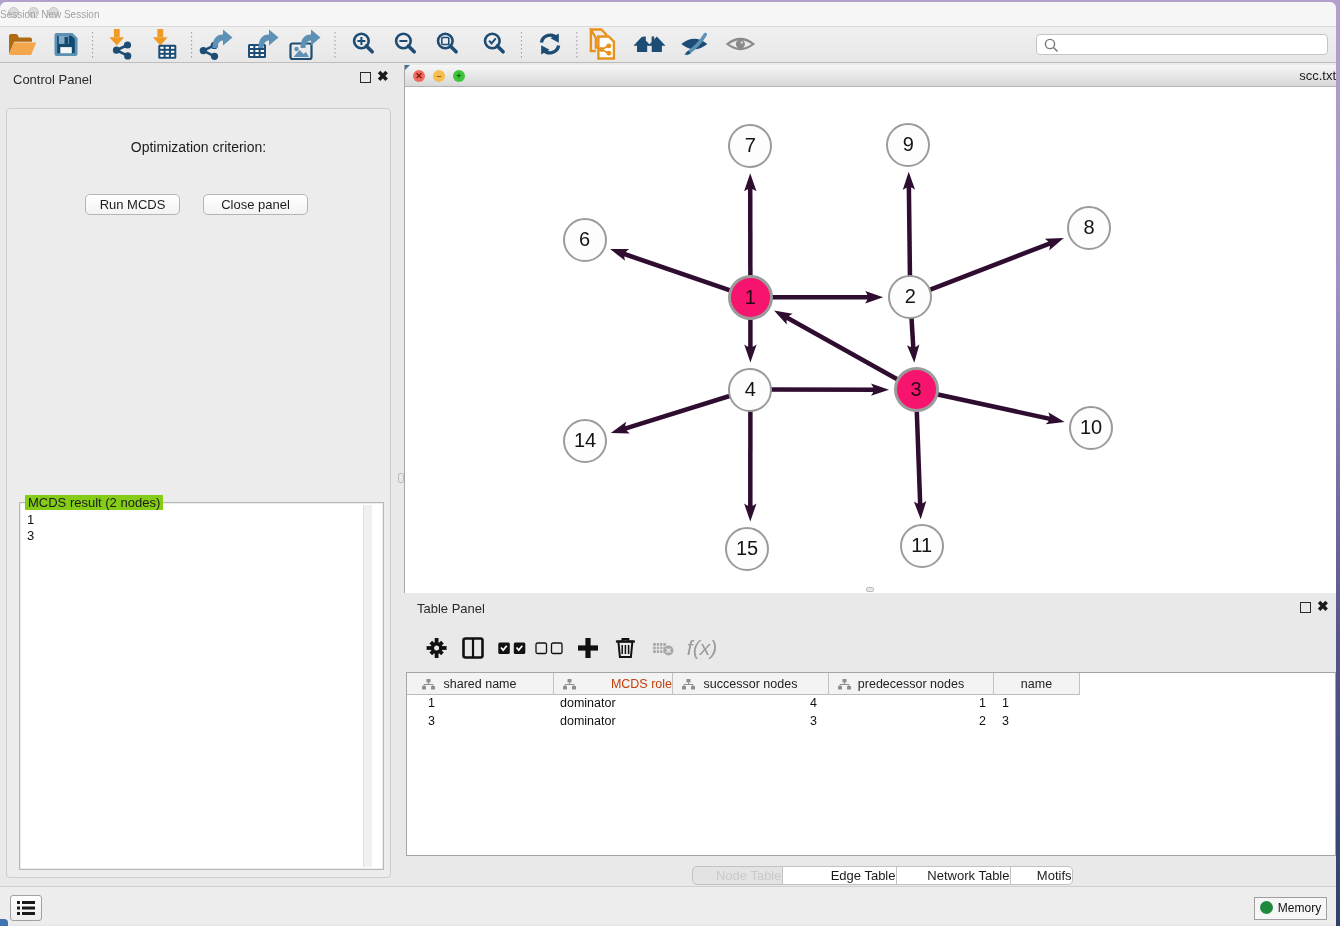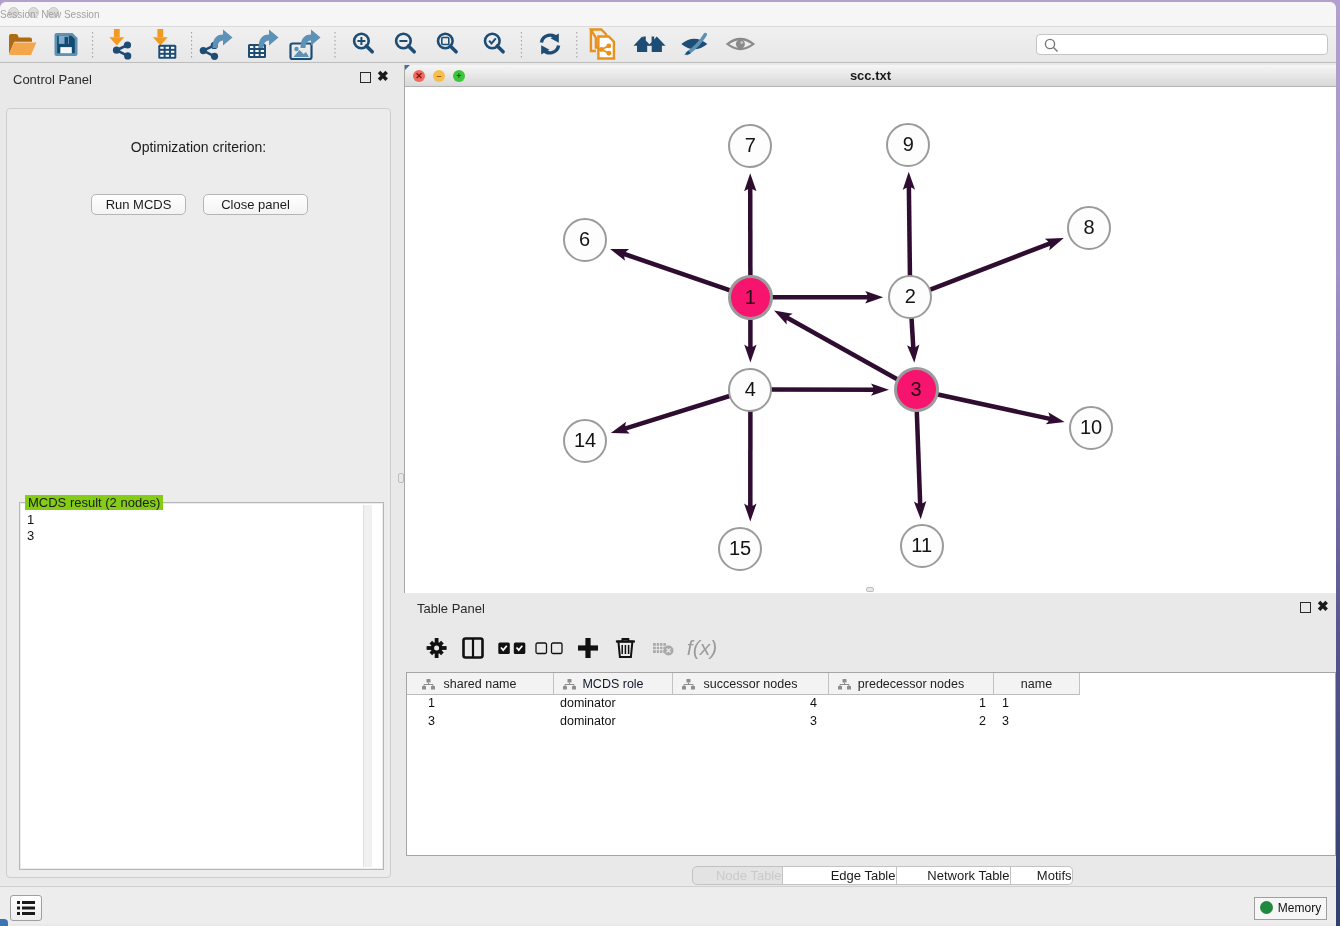--- a/index.html
+++ b/index.html
@@ -20,21 +20,21 @@
 .seg .dis{background:#e7e7e7;color:#c6c6c6}
 .cbody{position:absolute;left:6px;top:47px;width:385px;height:770px;border:1px solid #cdcdcd;border-radius:4px;background:#ececec}
 .btn{position:absolute;background:linear-gradient(#ffffff,#f3f3f3);border:1px solid #b5b5b5;border-radius:5px;font-size:13px;color:#1c1c1c;text-align:center;line-height:19px}
 .grp{position:absolute;left:12px;top:393px;width:365px;height:368px;border:1px solid #b7b7b7}
 .grp .lbl{position:absolute;left:5px;top:-8px;background:#84cc16;padding:0 3px;font-size:13px;color:#1c1c1c}
 .grp .inner{position:absolute;left:1px;top:1px;right:1px;bottom:1px;background:#fff;font-size:13px;color:#111;padding:8px 0 0 6px;line-height:15.8px}
 .grp .sb{position:absolute;right:10px;top:1px;bottom:1px;width:9px;background:#f0f0f0;border-left:1px solid #e0e0e0}
 
 .netwin{position:absolute;left:404px;top:63px;width:933px;height:528px;background:#fff;border-left:1px solid #a8a8a8;border-right:1px solid #a8a8a8}
 .nettitle{position:absolute;left:0;top:0;width:100%;height:22px;background:linear-gradient(#f6f6f6,#d8d8d8);border-bottom:1px solid #b4b4b4}
-.nettitle .t{position:absolute;width:100%;text-align:center;font-size:13px;font-weight:700;color:#1a1a1a;line-height:22px}
+.nettitle .t{position:absolute;width:100%;text-align:right;font-size:13px;font-weight:400;color:#1a1a1a;line-height:22px}
 .light{position:absolute;top:5px;width:12px;height:12px;border-radius:50%;font-size:9px;font-weight:700;text-align:center;line-height:12px}
 .node{position:absolute;width:44px;height:44px;border-radius:50%;background:#fdfdfd;border:2.5px solid #9b9b9b;text-align:center;line-height:39px;font-size:20px;color:#141414}
 .node.pink{width:45px;height:45px;background:#f7146e;border-width:3px;line-height:39px;color:#230a14}
 
 .tpanel{position:absolute;left:404px;top:594px;width:933px;height:290px}
 .tabsbar{position:absolute;display:flex;font-size:13px;font-weight:500;color:#1c1c1c}
 .tabsbar div{background:#fff;border:1px solid #c2c2c2;border-left:none;text-align:right;line-height:17px}
 .statusbar{position:absolute;left:0;top:884px;width:1336px;height:38px;background:#ededed;border-top:1px solid #cfcfcf}
 .membtn{position:absolute;right:9px;top:10px;width:73px;height:23px;background:#f6f6f6;border:1px solid #9f9f9f;font-size:12px;color:#111;text-align:center;line-height:21px}
 svg text{font-family:"Liberation Sans",sans-serif}
@@ -175,21 +175,21 @@
     <svg style="position:absolute;left:1044px;top:36px" width="16" height="16">
       <circle cx="6" cy="6" r="4.6" fill="none" stroke="#777" stroke-width="1.4"></circle>
       <path d="M9.5,9.5 L13.5,13.5" stroke="#777" stroke-width="1.4"></path>
     </svg>
   <div class="cpanel">
     <div class="phead" style="position:absolute;left:13px;top:11px">Control Panel</div>
     <div style="position:absolute;left:360px;top:11px;width:11px;height:11px;border:1.5px solid #2a2a2a"></div>
     <div style="position:absolute;left:377px;top:7px;font-size:14px;font-weight:700;color:#1a1a1a">✖</div>
     <div class="cbody">
       <div style="position:absolute;left:0;top:30px;width:100%;text-align:center;font-size:14px;color:#1c1c1c">Optimization criterion:</div>
-      <div class="btn" style="left:84px;top:85px;width:95px;height:21px">Run MCDS</div>
+      <div class="btn" style="left:78px;top:85px;width:95px;height:21px">Run MCDS</div>
       <div class="btn" style="left:196px;top:85px;width:105px;height:21px">Close panel</div>
       <div class="grp">
         <div class="inner">1<br>3<div class="sb"></div></div>
         <div class="lbl">MCDS result (2 nodes)</div>
       </div>
     </div>
   </div>
   <div class="netwin">
     <div class="nettitle">
       <div class="t">scc.txt</div>
@@ -233,21 +233,21 @@
         <div class="node" style="left:483.2px;top:210.3px">2</div>
         <div class="node pink" style="left:488.5px;top:302.2px">3</div>
         <div class="node" style="left:323.4px;top:302.5px">4</div>
         <div class="node" style="left:157.6px;top:153.3px">6</div>
         <div class="node" style="left:323.2px;top:59.2px">7</div>
         <div class="node" style="left:662.0px;top:141.4px">8</div>
         <div class="node" style="left:481.4px;top:57.8px">9</div>
         <div class="node" style="left:664.0px;top:340.8px">10</div>
         <div class="node" style="left:494.7px;top:459.3px">11</div>
         <div class="node" style="left:158.0px;top:354.0px">14</div>
-        <div class="node" style="left:313px;top:461.5px">15</div>
+        <div class="node" style="left:320px;top:461.5px">15</div>
       </div>
   </div>
   <div style="position:absolute;left:866px;top:585px;width:8px;height:5px;background:#e8e8e8;border:1px solid #bdbdbd;border-radius:2px"></div>
   <div style="position:absolute;left:398px;top:471px;width:6px;height:10px;background:#e8e8e8;border:1px solid #bdbdbd;border-radius:2px"></div>
   <div class="tpanel" id="tpanel">
       <div style="position:absolute;left:13px;top:5px;font-size:13px;color:#2a2a2a">Table Panel</div>
 <div style="position:absolute;left:896px;top:6px;width:11px;height:11px;border:1.5px solid #2a2a2a"></div>
 <div style="position:absolute;left:913px;top:2px;font-size:14px;font-weight:700;color:#1a1a1a">✖</div>
 
 <svg style="position:absolute;left:22px;top:40px" width="300" height="24" viewBox="0 0 300 24">
@@ -304,21 +304,21 @@
 <div style="position:absolute;left:2px;top:76px;width:930px;height:184px;background:#fff;border:1px solid #a5a5a5">
   <div style="position:absolute;left:0;top:0;width:673px;height:22px;background:#f3f3f3;border-bottom:1px solid #bdbdbd"></div>
   <div style="position:absolute;left:0px;top:0;width:147px;height:22px;border-right:1px solid #c2c2c2;text-align:center;line-height:22px;font-size:12.5px;color:#222"><svg width="13" height="11" viewBox="0 0 13 11" style="position:absolute;left:15px;top:6px">
             <g fill="#8d8d8d">
               <rect x="4.5" y="0" width="4" height="3.5" rx="0.5"></rect>
               <rect x="0" y="7" width="4" height="3.5" rx="0.5"></rect>
               <rect x="9" y="7" width="4" height="3.5" rx="0.5"></rect>
             </g>
             <path d="M6.5,3.5 V5.5 M2,7 V5.5 H11 V7" stroke="#8d8d8d" fill="none"></path>
           </svg>shared name</div>
-        <div style="position:absolute;left:147px;top:0;width:119px;height:22px;border-right:1px solid #c2c2c2;text-align:center;line-height:22px;font-size:12.5px;color:#0f172a"><svg width="13" height="11" viewBox="0 0 13 11" style="position:absolute;left:9px;top:6px">
+        <div style="position:absolute;left:147px;top:0;width:119px;height:22px;border-right:1px solid #c2c2c2;text-align:right;line-height:22px;font-size:12.5px;color:#c2410c"><svg width="13" height="11" viewBox="0 0 13 11" style="position:absolute;left:9px;top:6px">
             <g fill="#8d8d8d">
               <rect x="4.5" y="0" width="4" height="3.5" rx="0.5"></rect>
               <rect x="0" y="7" width="4" height="3.5" rx="0.5"></rect>
               <rect x="9" y="7" width="4" height="3.5" rx="0.5"></rect>
             </g>
             <path d="M6.5,3.5 V5.5 M2,7 V5.5 H11 V7" stroke="#8d8d8d" fill="none"></path>
           </svg>MCDS role</div>
         <div style="position:absolute;left:266px;top:0;width:156px;height:22px;border-right:1px solid #c2c2c2;text-align:center;line-height:22px;font-size:12.5px;color:#222"><svg width="13" height="11" viewBox="0 0 13 11" style="position:absolute;left:9px;top:6px">
             <g fill="#8d8d8d">
               <rect x="4.5" y="0" width="4" height="3.5" rx="0.5"></rect>

